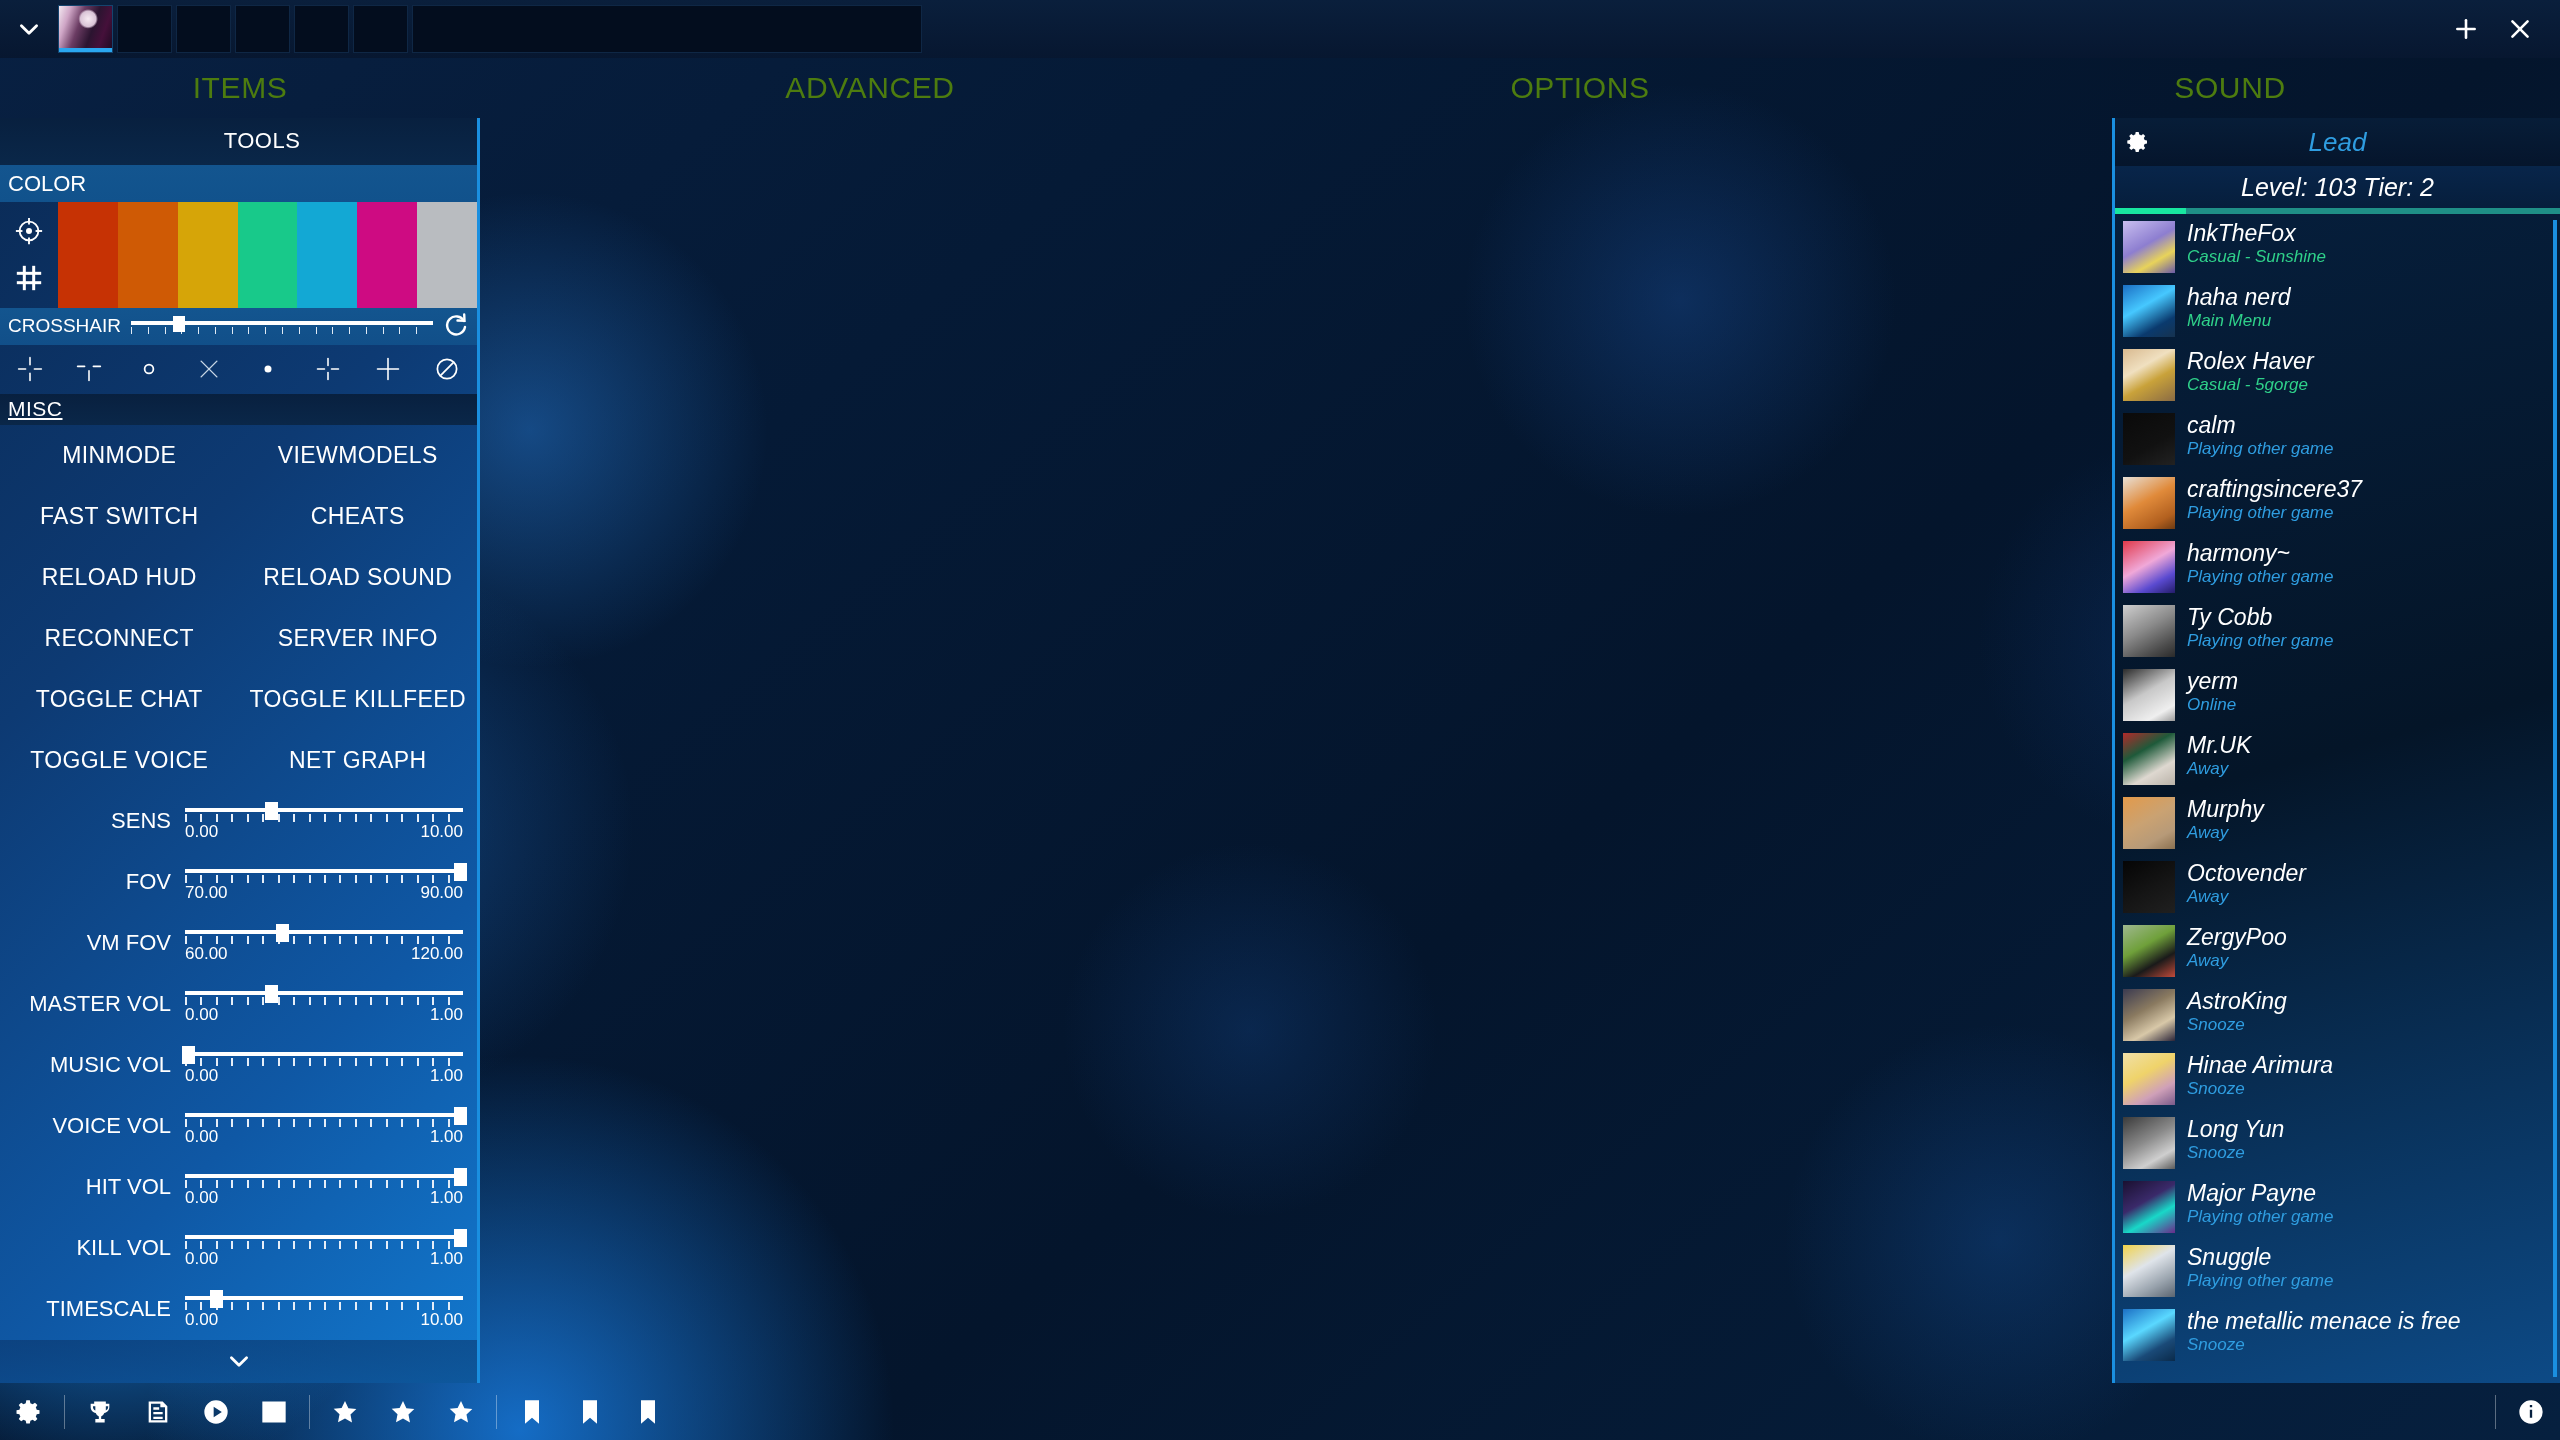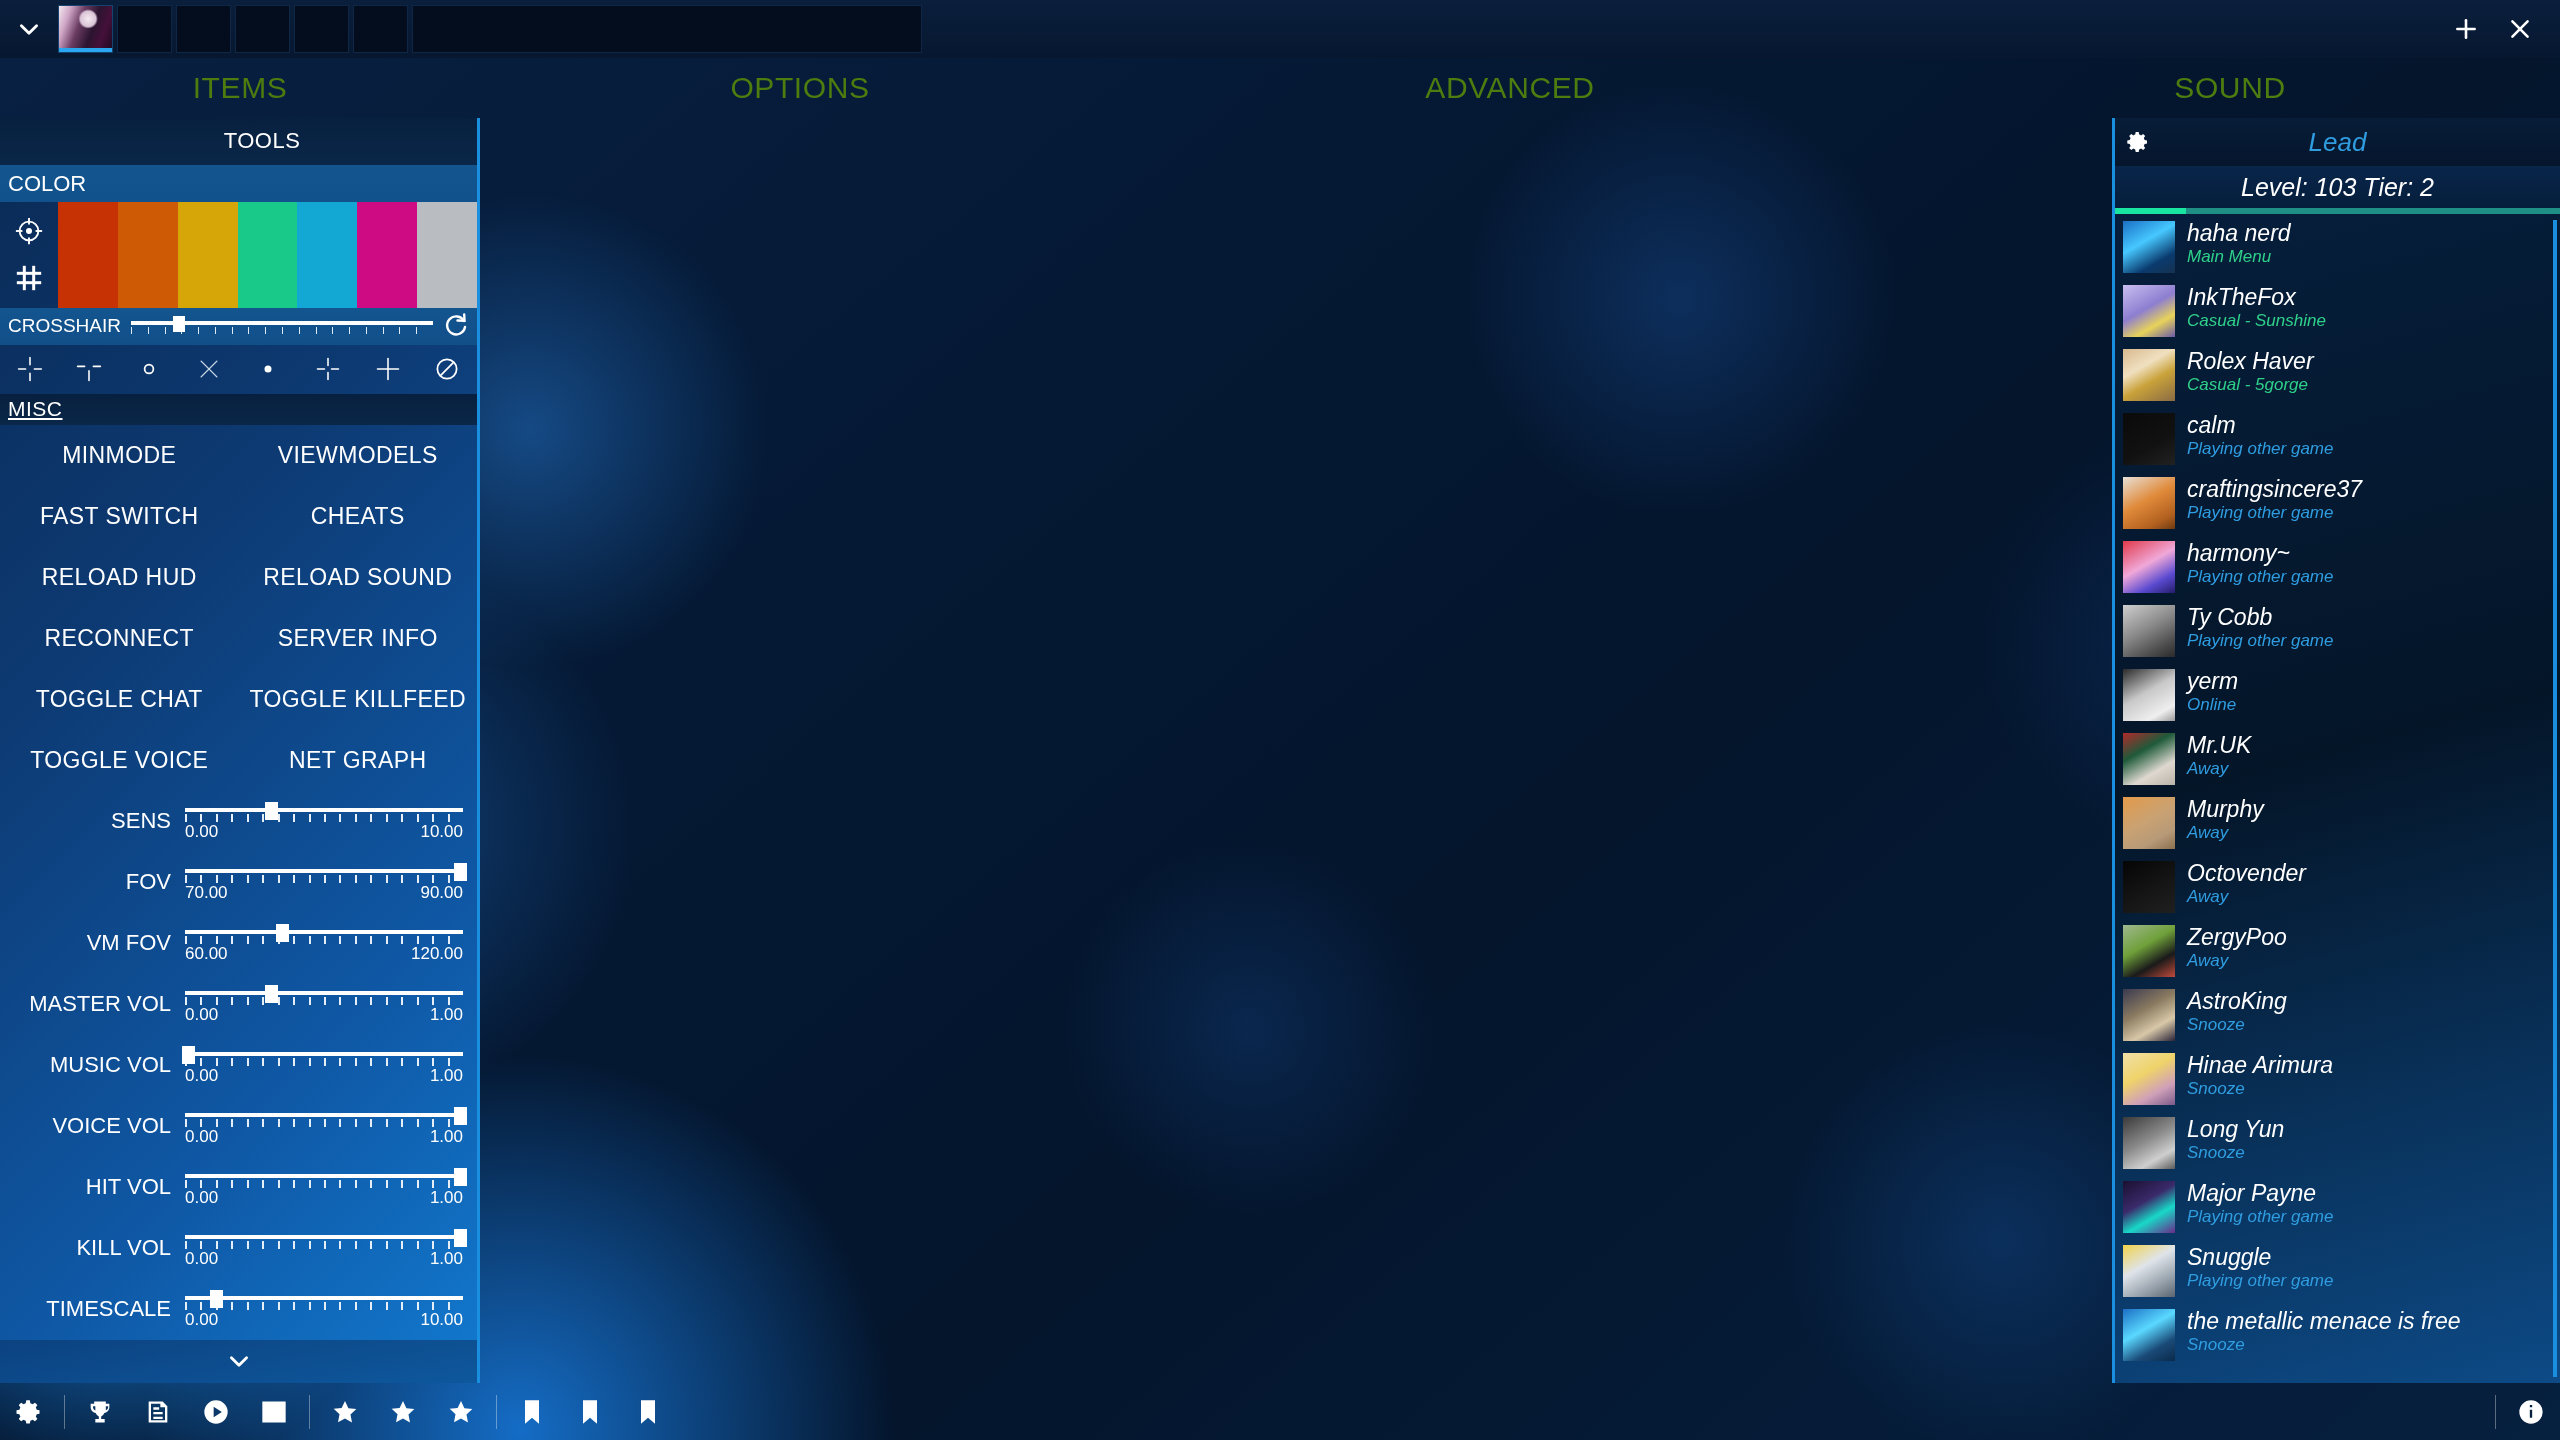--- a/index.html
+++ b/index.html
@@ -238,22 +238,22 @@
       <svg viewBox="0 0 24 24" stroke="#fff" stroke-width="2.4" stroke-linecap="round">
           <line x1="5" y1="5" x2="19" y2="19"></line>
           <line x1="19" y1="5" x2="5" y2="19"></line>
         </svg>
     </div>
   </div>
 </div>
 
 <div id="tabrow">
   <div class="tab items">ITEMS</div>
+  <div class="tab advanced">ADVANCED</div>
   <div class="tab options">OPTIONS</div>
-  <div class="tab advanced">ADVANCED</div>
   <div style="flex:1"></div>
   <div class="tab store">SOUND</div>
 </div>
 
 <div id="tools">
 
   <div class="hdr center">TOOLS</div>
 
   <div class="subbar">COLOR</div>
 
@@ -484,31 +484,31 @@
       </svg>
     </div>
     <div class="lead">Lead</div>
   </div>
   <div class="level">Level: 103 Tier: 2</div>
   <div class="xp">
       <i style="width: 16%;"></i>
     </div>
   <div class="flist" id="flist">
     <div class="frow">
+        <div class="av" style="background: linear-gradient(150deg, rgb(201, 191, 240), rgb(141, 126, 208) 45%, rgb(232, 211, 90) 72%, rgb(106, 90, 168));"></div>
+        <div class="meta">
+          <div class="nm">InkTheFox</div>
+          <div class="st ingame">Casual - Sunshine</div>
+        </div>
+      </div>
+      <div class="frow">
         <div class="av" style="background: linear-gradient(150deg, rgb(27, 111, 196), rgb(70, 200, 255) 40%, rgb(10, 58, 110) 75%, rgb(22, 50, 79));"></div>
         <div class="meta">
           <div class="nm">haha nerd</div>
           <div class="st ingame">Main Menu</div>
-        </div>
-      </div>
-      <div class="frow">
-        <div class="av" style="background: linear-gradient(150deg, rgb(201, 191, 240), rgb(141, 126, 208) 45%, rgb(232, 211, 90) 72%, rgb(106, 90, 168));"></div>
-        <div class="meta">
-          <div class="nm">InkTheFox</div>
-          <div class="st ingame">Casual - Sunshine</div>
         </div>
       </div>
       <div class="frow">
         <div class="av" style="background: linear-gradient(150deg, rgb(216, 185, 143), rgb(240, 224, 192) 35%, rgb(201, 162, 58) 60%, rgb(138, 107, 68));"></div>
         <div class="meta">
           <div class="nm">Rolex Haver</div>
           <div class="st ingame">Casual - 5gorge</div>
         </div>
       </div>
       <div class="frow">

